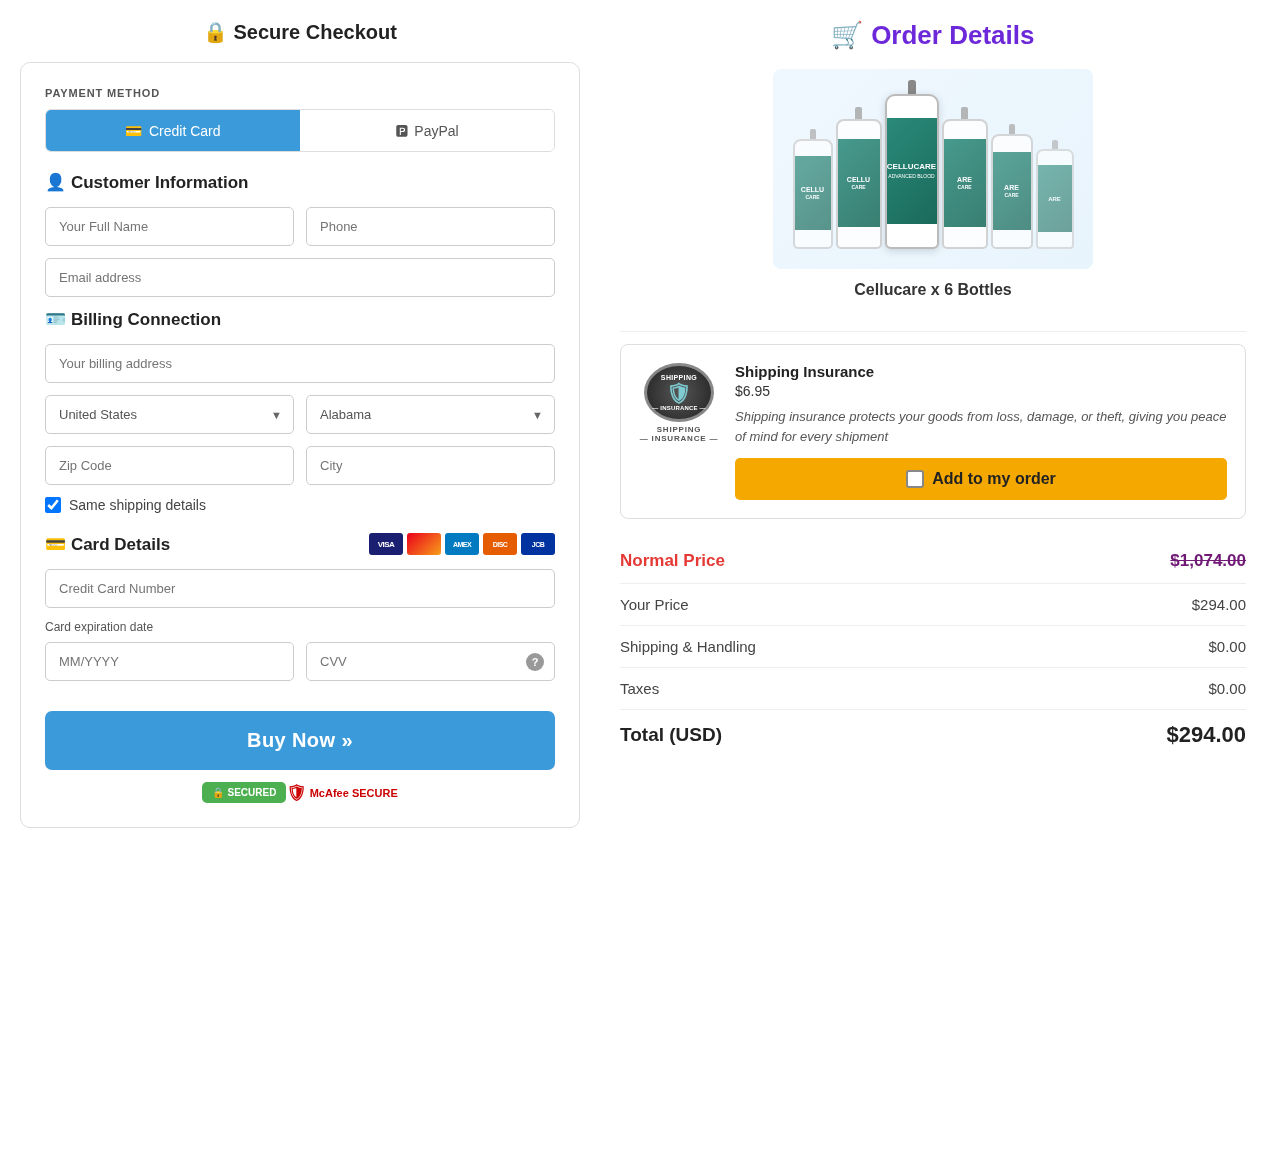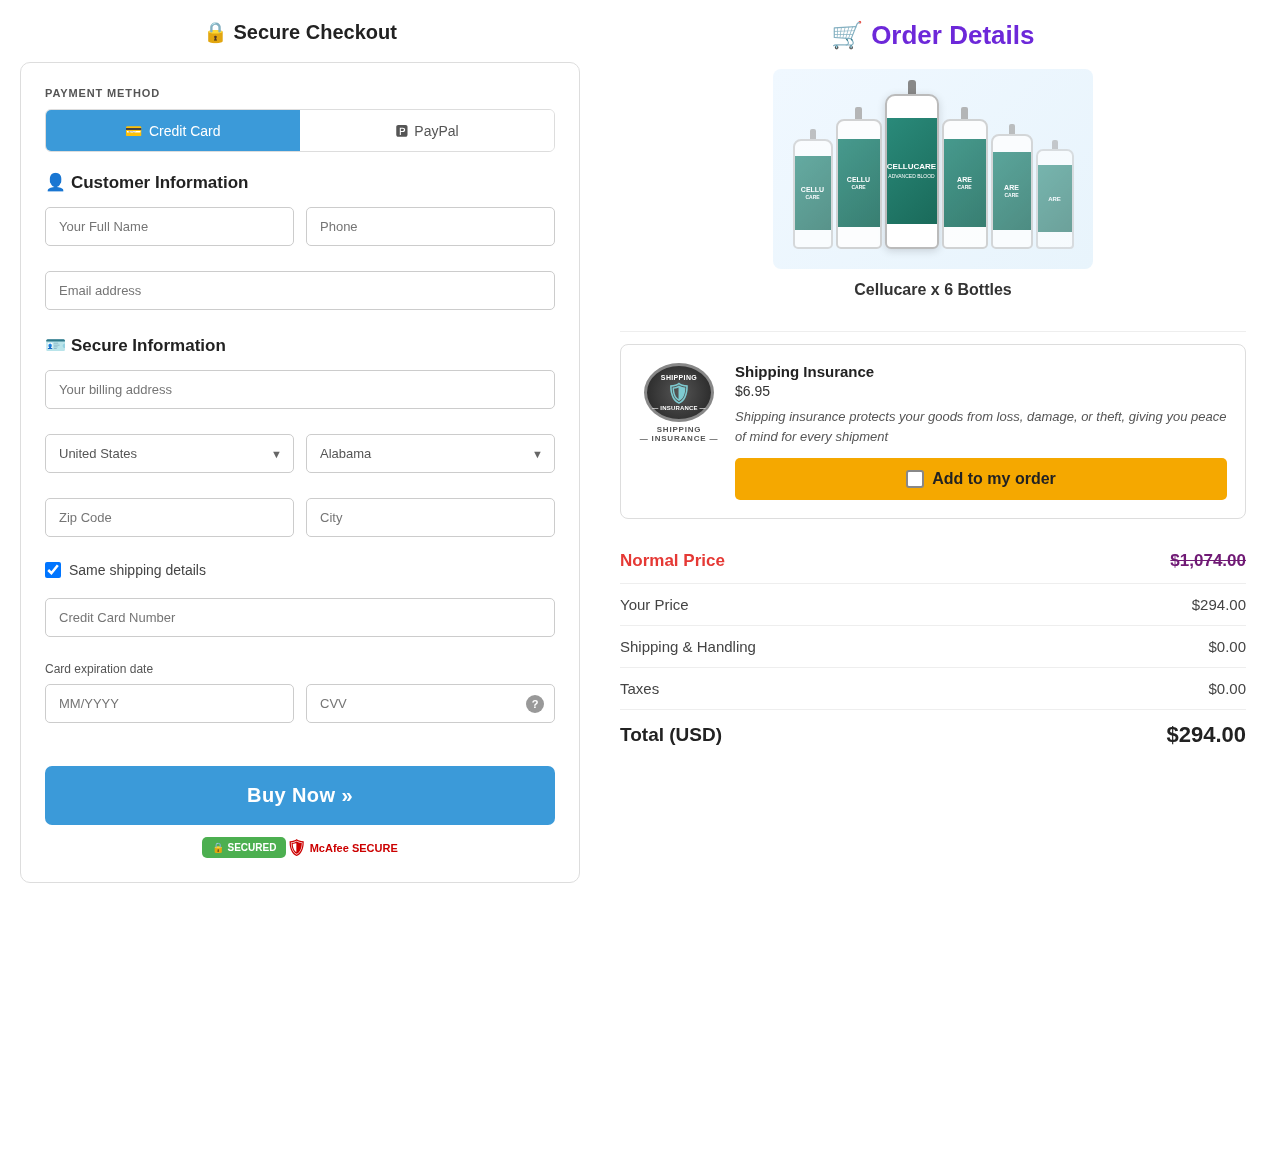--- a/index.html
+++ b/index.html
@@ -74,21 +74,21 @@
       font-weight: 700;
       margin-bottom: 14px;
       display: flex;
       align-items: center;
       gap: 8px;
       color: #222;
     }
     .form-row {
       display: flex;
       gap: 12px;
-      margin-bottom: 25px;
+      margin-bottom: 12px;
     }
     .form-group {
       display: flex;
       flex-direction: column;
       flex: 1;
     }
     .form-input {
       border: 1px solid #ccc;
       border-radius: 5px;
       padding: 11px 13px;
@@ -426,21 +426,21 @@
           <input class="form-input" type="text" placeholder="Phone" style="">
         </div>
       </div>
       <div class="form-row">
         <div class="form-group">
           <input class="form-input" type="email" placeholder="Email address" style="">
         </div>
       </div>
 
       
-      <div class="section-title">🪪 Secure Information</div>
+      <div class="section-title">🪪 Billing Connection</div>
       <div class="form-row">
         <div class="form-group">
           <input class="form-input" type="text" placeholder="Your billing address" style="">
         </div>
       </div>
       <div class="form-row">
         <div class="select-wrapper">
           <select class="form-select">
             <option>United States</option>
           </select>
@@ -462,20 +462,30 @@
         </div>
       </div>
 
       
       <div class="checkbox-row">
         <input type="checkbox" checked="" style="">
         <label class="checkbox-label">Same shipping details</label>
       </div>
 
       
+      <div class="card-details-header">
+        <div class="section-title" style="margin-bottom:0">💳 Card Details</div>
+        <div class="card-logos">
+          <div class="card-logo visa">VISA</div>
+          <div class="card-logo mc" style="width:34px;height:22px;background:linear-gradient(135deg,#eb001b,#f79e1b);border-radius:3px;"></div>
+          <div class="card-logo amex">AMEX</div>
+          <div class="card-logo disc">DISC</div>
+          <div class="card-logo jcb">JCB</div>
+        </div>
+      </div>
       <div class="form-row">
         <div class="form-group">
           <input class="form-input" type="text" placeholder="Credit Card Number" style="">
         </div>
       </div>
       <div class="expiry-label">Card expiration date</div>
       <div class="form-row">
         <div class="form-group">
           <input class="form-input" type="text" placeholder="MM/YYYY" style="">
         </div>

